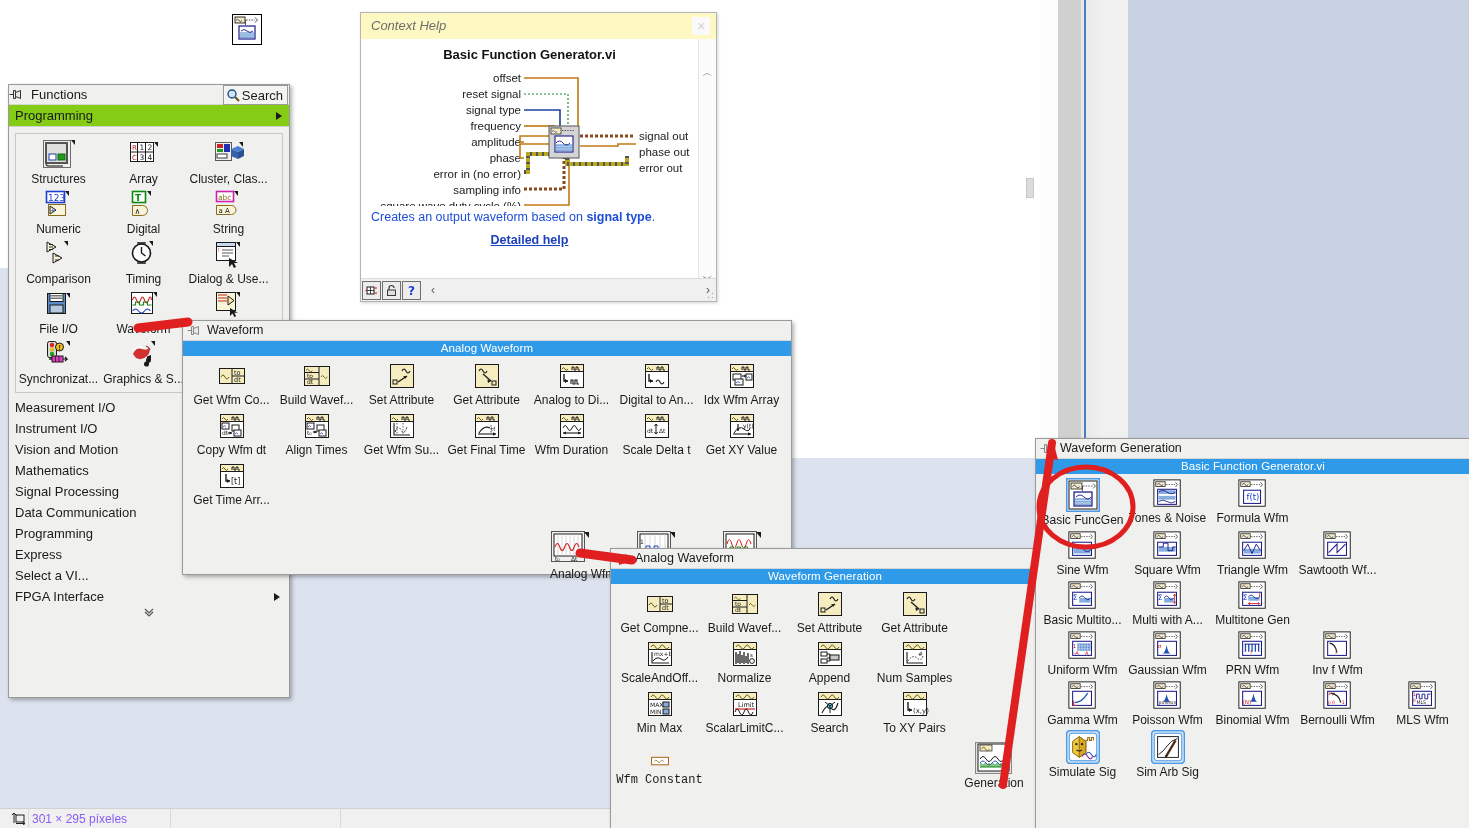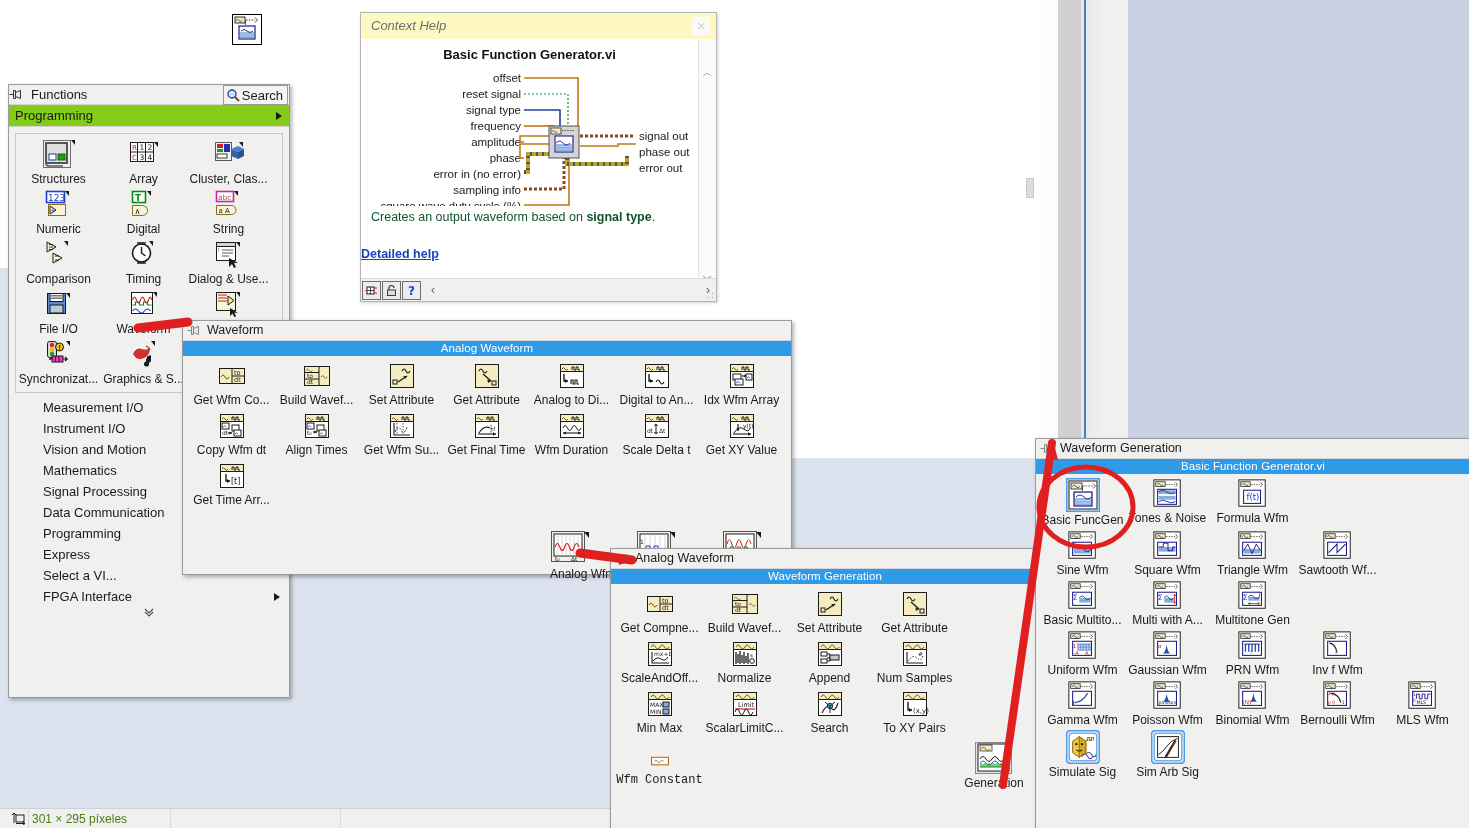--- a/index.html
+++ b/index.html
@@ -12,21 +12,21 @@
   .abs{position:absolute;}
 
   
   #bg-white-left{left:0;top:0;width:1040px;height:828px;background:#ffffff;}
   #bg-blue-lower-left{left:0;top:268px;width:280px;height:540px;background:#dce3ef;}
   #bg-blue-mid{left:280px;top:458px;width:760px;height:350px;background:#dce3ef;}
   #bg-statusbar{left:0;top:808px;width:1040px;height:20px;background:#f0f0f0;border-top:1px solid #d0d0d0;}
   #bg-statusbar-seg1{left:0;top:808px;width:28px;height:20px;border-right:1px solid #d8d8d8;}
   #bg-statusbar-seg2{left:170px;top:808px;width:1px;height:20px;background:#d8d8d8;}
   #bg-statusbar-seg3{left:340px;top:808px;width:1px;height:20px;background:#d8d8d8;}
-  .statusbar-text{left:32px;top:812px;font-size:12px;color:#4d7c0f;}
+  .statusbar-text{left:32px;top:812px;font-size:12px;color:#8b5cf6;}
   .statusbar-icon{left:12px;top:812px;width:14px;height:13px;}
 
   
   #bg-right-desktop{left:1040px;top:0;width:429px;height:828px;background:#ffffff;}
   #bg-right-grayband{left:1058px;top:0;width:42px;height:828px;background:linear-gradient(90deg,#d0d0d0 0%,#d0d0d0 55%,#e8e8e8 56%,#efefef 100%);}
   #bg-right-blueline{left:1084px;top:0;width:2px;height:828px;background:#4a7ebb;}
   #bg-right-pale{left:1100px;top:0;width:28px;height:828px;background:#f0f0f0;}
   #bg-right-bluefill{left:1128px;top:0;width:341px;height:828px;background:#c8d2e3;}
   #bg-right-white-strip{left:1040px;top:0;width:18px;height:828px;background:#fdfdfd;}
 
@@ -77,21 +77,21 @@
   }
   #fn-subtitle .arrow-r{position:absolute;right:7px;top:7px;}
   #fn-iconbox{
     margin:6px 6px 0 6px;border:1px solid #c8c8c8;background:#f0f0ee;
     padding:4px 0 4px 0;
   }
   .fn-row{display:flex;}
   .fn-cell{width:85px;display:flex;flex-direction:column;align-items:center;margin-bottom:2px;}
   .fn-cell .ico{width:36px;height:34px;}
   .fn-cell .lbl{font-size:12px;margin-top:0px;white-space:nowrap;}
-  #fn-list{margin-top:4px;padding-left:28px;}
+  #fn-list{margin-top:4px;}
   .fn-listitem{
     height:21px;line-height:21px;font-size:13px;padding-left:6px;position:relative;
     color:#1a1a1a;
   }
   .fn-listitem .arrow-r{position:absolute;right:9px;top:7px;}
   #fn-chevron{text-align:center;font-size:11px;color:#555;margin-top:1px;letter-spacing:-2px;}
 
   
   #context-help{
     left:360px;top:12px;width:355px;height:288px;background:#ffffff;
@@ -101,22 +101,22 @@
   #ch-title{position:absolute;left:10px;top:5px;font-size:13px;color:#6d6d6d;}
   #ch-close{position:absolute;right:6px;top:4px;width:18px;height:18px;
      color:#cfcfcf;font-size:14px;text-align:center;line-height:18px;background:#fafafa;}
   #ch-body{position:absolute;left:0;top:26px;width:337px;height:238px;overflow:hidden;background:#ffffff;}
   #ch-vi-title{text-align:center;font-weight:bold;font-size:13px;margin-top:8px;color:#111;}
   #ch-scroll-v{position:absolute;right:0;top:26px;width:17px;height:240px;background:#fbfbfb;border-left:1px solid #e4e4e4;}
   .sb-arrow{width:17px;height:16px;display:flex;align-items:center;justify-content:center;font-size:10px;color:#606060;}
   #ch-toolbar{position:absolute;left:0;bottom:0;width:355px;height:22px;background:#f0f0f0;border-top:1px solid #dcdcdc;display:flex;align-items:center;}
   .ch-tbtn{width:17px;height:17px;border:1px solid #6e6e6e;background:#ececec;margin-left:1px;display:flex;align-items:center;justify-content:center;}
   #ch-hscroll{flex:1;height:18px;margin-left:4px;background:#f0f0f0;display:flex;align-items:center;justify-content:space-between;padding:0 6px;color:#5d5d5d;font-size:12px;}
-  #ch-desc{font-size:12.5px;margin:4px 0 8px 10px;color:#14532d;}
-  #ch-detail-link{margin-top:23px;}
+  #ch-desc{font-size:12.5px;margin:4px 0 8px 10px;color:#1d4ed8;}
+  #ch-detail-link{text-align:center;margin-top:9px;}
   #ch-detail-link span{color:#1b3fbf;text-decoration:underline;font-weight:bold;font-size:12.5px;}
   #ch-grip{position:absolute;right:2px;bottom:2px;width:7px;height:7px;}
 
   
   #analog-wfm-palette{left:182px;top:320px;width:608px;height:253px;}
   #awp-items{padding:4px 4px 2px 6px;}
 
   
   #wfm-gen-palette{left:610px;top:548px;width:428px;height:280px;}
   #wgp-items{padding:4px 4px 2px 6px;position:relative;}

